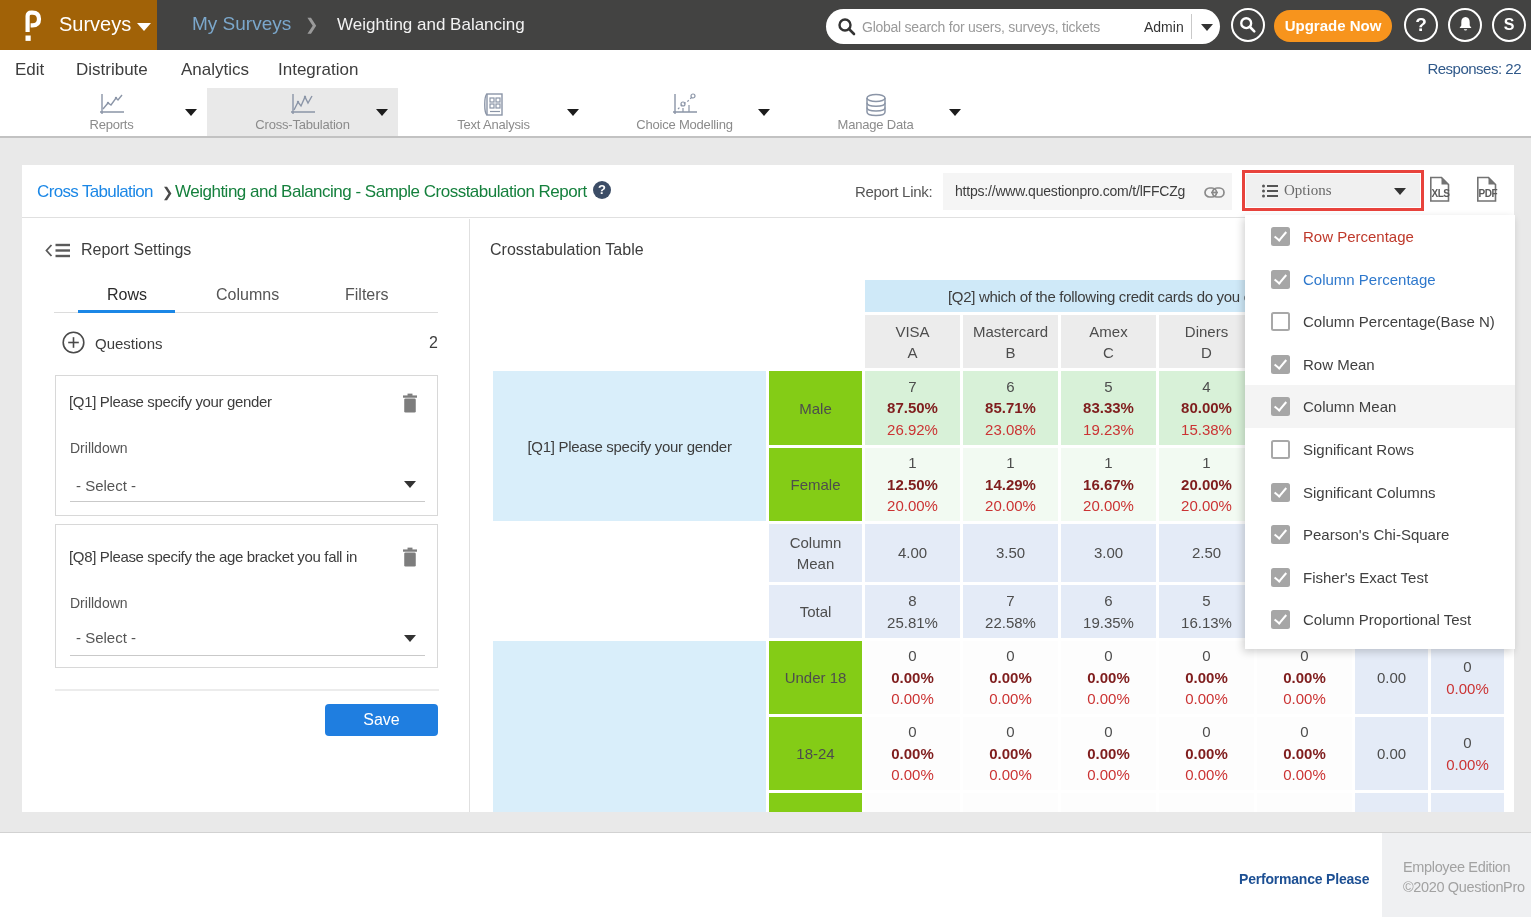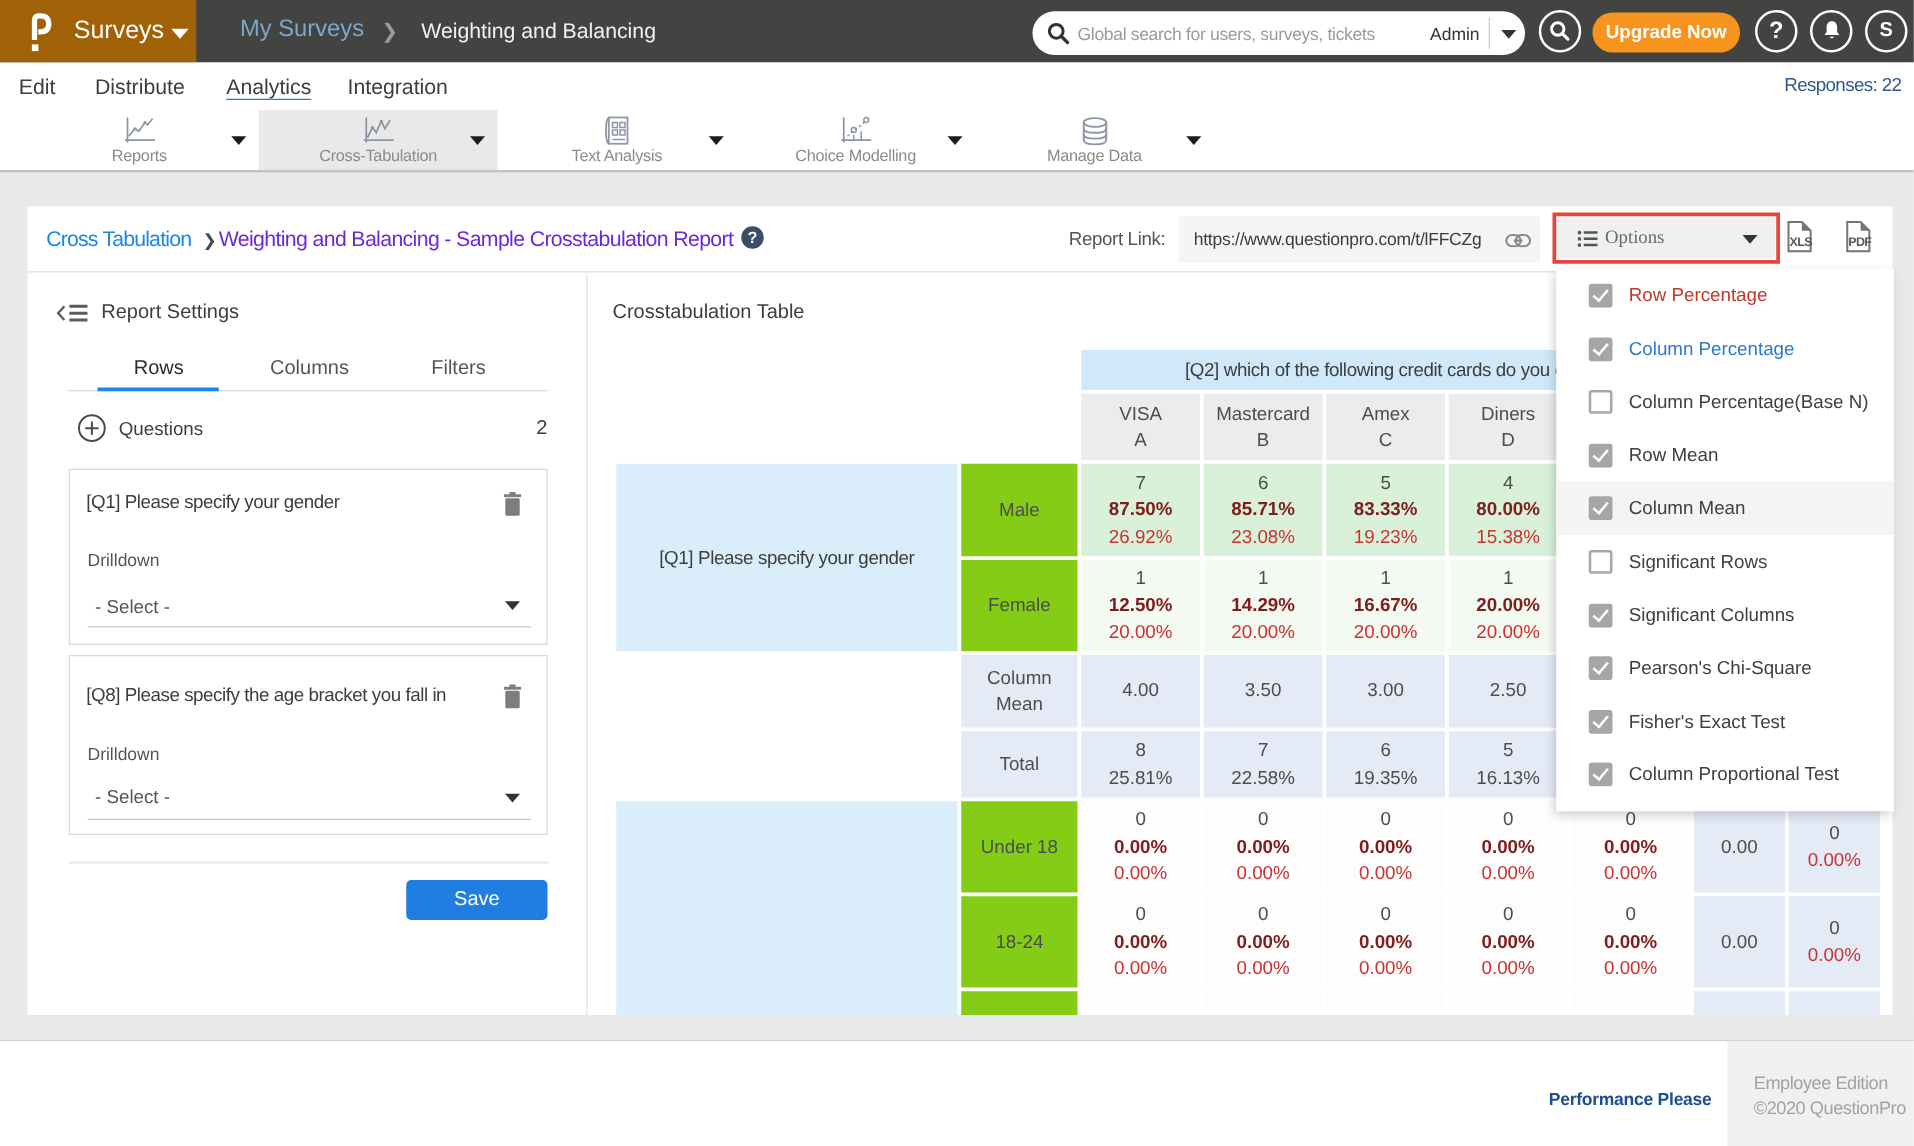--- a/index.html
+++ b/index.html
@@ -34,21 +34,21 @@
 .tool.active { background:#e9e9e9; }
 .tool .lbl { position:absolute; top:29px; width:100%; text-align:center; font-size:13px; color:#8b8b8b; letter-spacing:-0.2px; }
 .tool .caret { position:absolute; right:10px; top:21px; width:0; height:0;
   border-left:6px solid transparent; border-right:6px solid transparent; border-top:7px solid #1c1c1c; }
 .tool svg { position:absolute; left:50%; margin-left:-14px; top:4px; }
 
 #card { position:absolute; left:22px; top:165px; width:1492px; height:647px; background:#fff; overflow:hidden; }
 #bcrow { position:absolute; left:0; top:0; width:100%; height:53px; border-bottom:1px solid #e0e0e0; }
 #bcrow .bc1 { position:absolute; left:15px; top:17px; font-size:17px; color:#1b87e6; letter-spacing:-0.65px; }
 #bcrow .chev { position:absolute; left:140px; top:19px; font-size:13.5px; color:#4a4a4a; }
-#bcrow .bc2 { position:absolute; left:153px; top:17px; font-size:17px; color:#6d28d9; letter-spacing:-0.5px; }
+#bcrow .bc2 { position:absolute; left:153px; top:17px; font-size:17px; color:#15803d; letter-spacing:-0.5px; }
 #bcrow .help { position:absolute; left:571px; top:16px; width:18px; height:18px; background:#3c4d66; color:#fff;
   border-radius:50%; font-size:13px; font-weight:bold; text-align:center; line-height:18px; }
 #bcrow .rlink-label { position:absolute; left:833px; top:18px; font-size:15px; color:#555; letter-spacing:-0.3px; }
 #bcrow .rlink-box { position:absolute; left:921px; top:8px; width:289px; height:37px; background:#f5f5f5; }
 #bcrow .rlink-box .url { position:absolute; left:12px; top:10px; font-size:14px; color:#3d3d3d; letter-spacing:-0.2px; }
 #optbtn { position:absolute; left:1220px; top:5px; width:182px; height:41px; border:3px solid #e8433c; background:#fff;font-family:Liberation Serif, serif; }
 #optbtn .inner { position:absolute; left:1px; top:1px; right:1px; bottom:1px; background:#f0f0f0; }
 #optbtn .txt { position:absolute; left:39px; top:9px; font-size:15px; color:#6a6a6a; }
 #optbtn .caret { position:absolute; right:15px; top:15px; width:0; height:0;
   border-left:6px solid transparent; border-right:6px solid transparent; border-top:7px solid #333; }
@@ -127,21 +127,21 @@
       <path d="M12 3.5 C8.8 3.5 7.2 6 7.2 9.3 L7.2 13.2 L5.2 16 L18.8 16 L16.8 13.2 L16.8 9.3 C16.8 6 15.2 3.5 12 3.5 Z" fill="#fff"></path>
       <path d="M10 17.5 a2.1 2.1 0 0 0 4 0 Z" fill="#fff"></path>
     </svg>
   </div>
   <div class="circlebtn" style="left:1492px; font-size:16px; font-weight:bold; line-height:30px;">S</div>
 </div>
 
 <div id="menurow">
   <span class="item" style="left:15px">Edit</span>
   <span class="item" style="left:76px">Distribute</span>
-  <span class="item" style="left:181px; text-decoration:underline; text-decoration-color:#2d79c7; text-underline-offset:4px;">Analytics</span>
+  <span class="item" style="left:181px; text-decoration-color:#2d79c7; text-underline-offset:4px;">Analytics</span>
   <span class="item" style="left:278px">Integration</span>
   <span class="resp">Responses: 22</span>
 </div>
 
 <div id="toolbar">
   <div class="tool" style="left:16px">
     <svg width="28" height="26" viewBox="0 0 28 26">
       <path d="M4 2 V22 M2 20 H26" stroke="#8b95a7" stroke-width="1.4" fill="none"></path>
       <path d="M5 17 L10 11 L13 13 L18 6 L20 8 L24 3" stroke="#8b95a7" stroke-width="1.4" fill="none"></path>
       <circle cx="10" cy="11" r="1.2" fill="#8b95a7"></circle>

